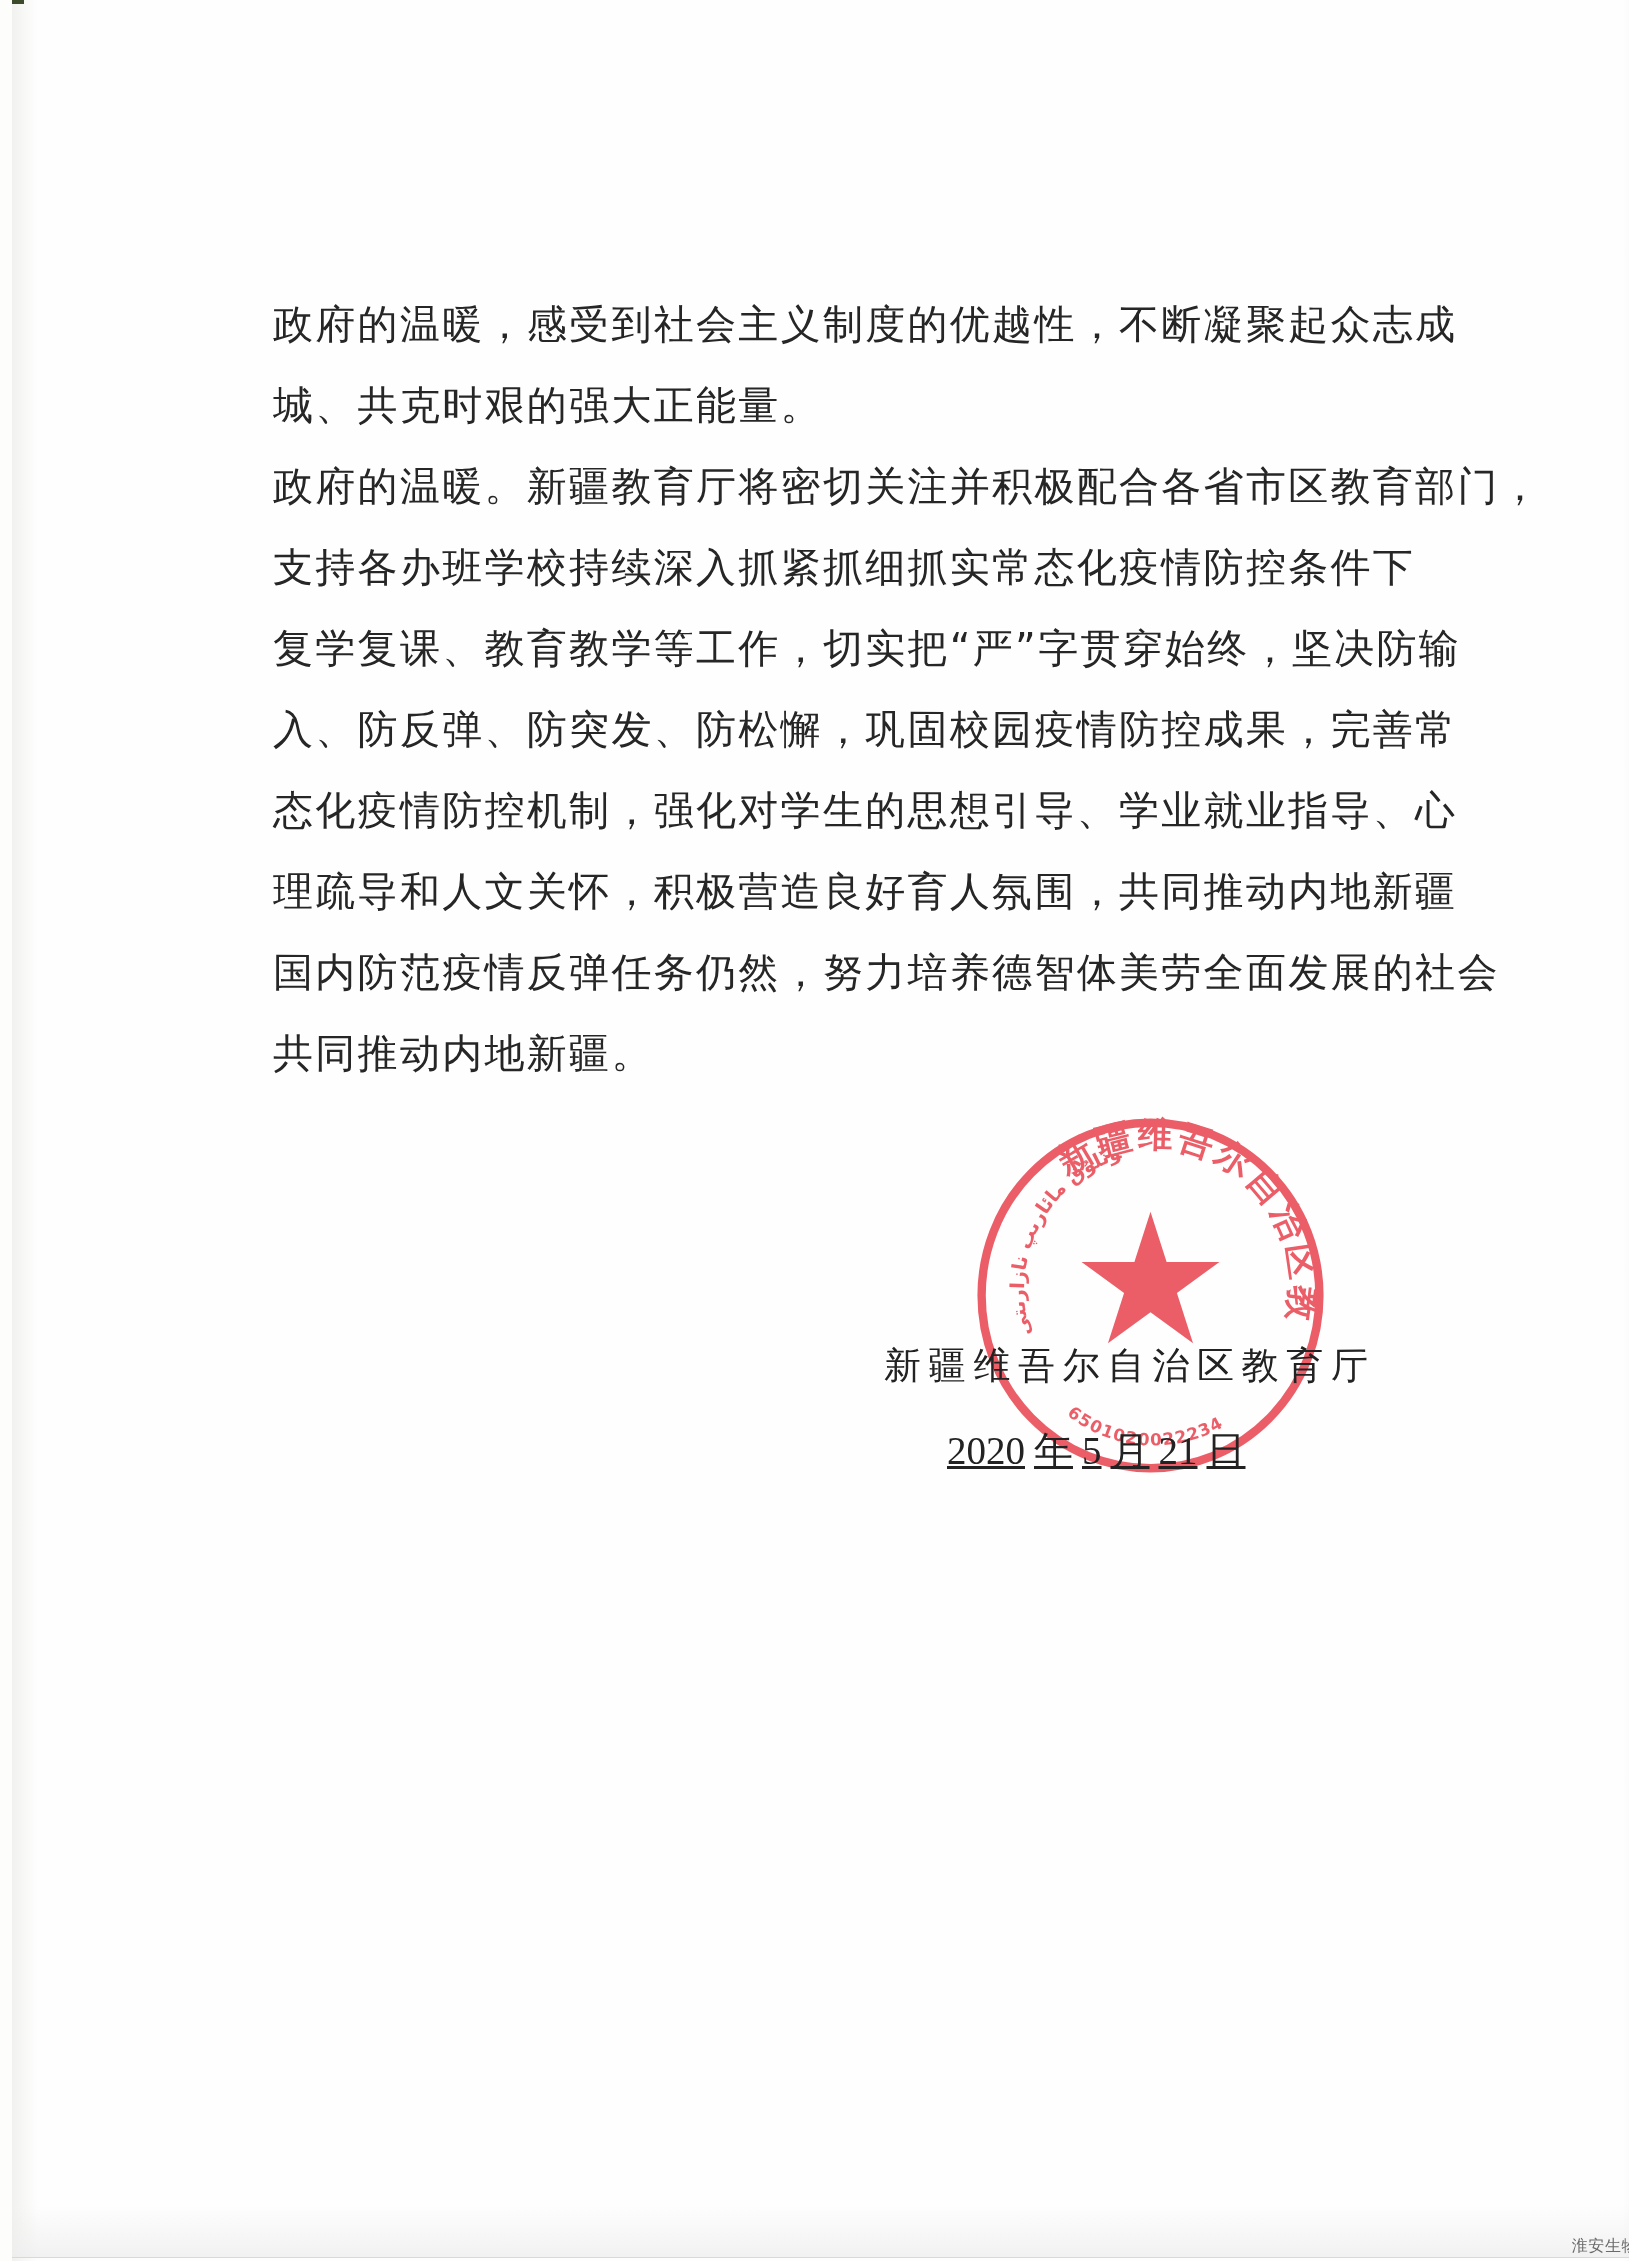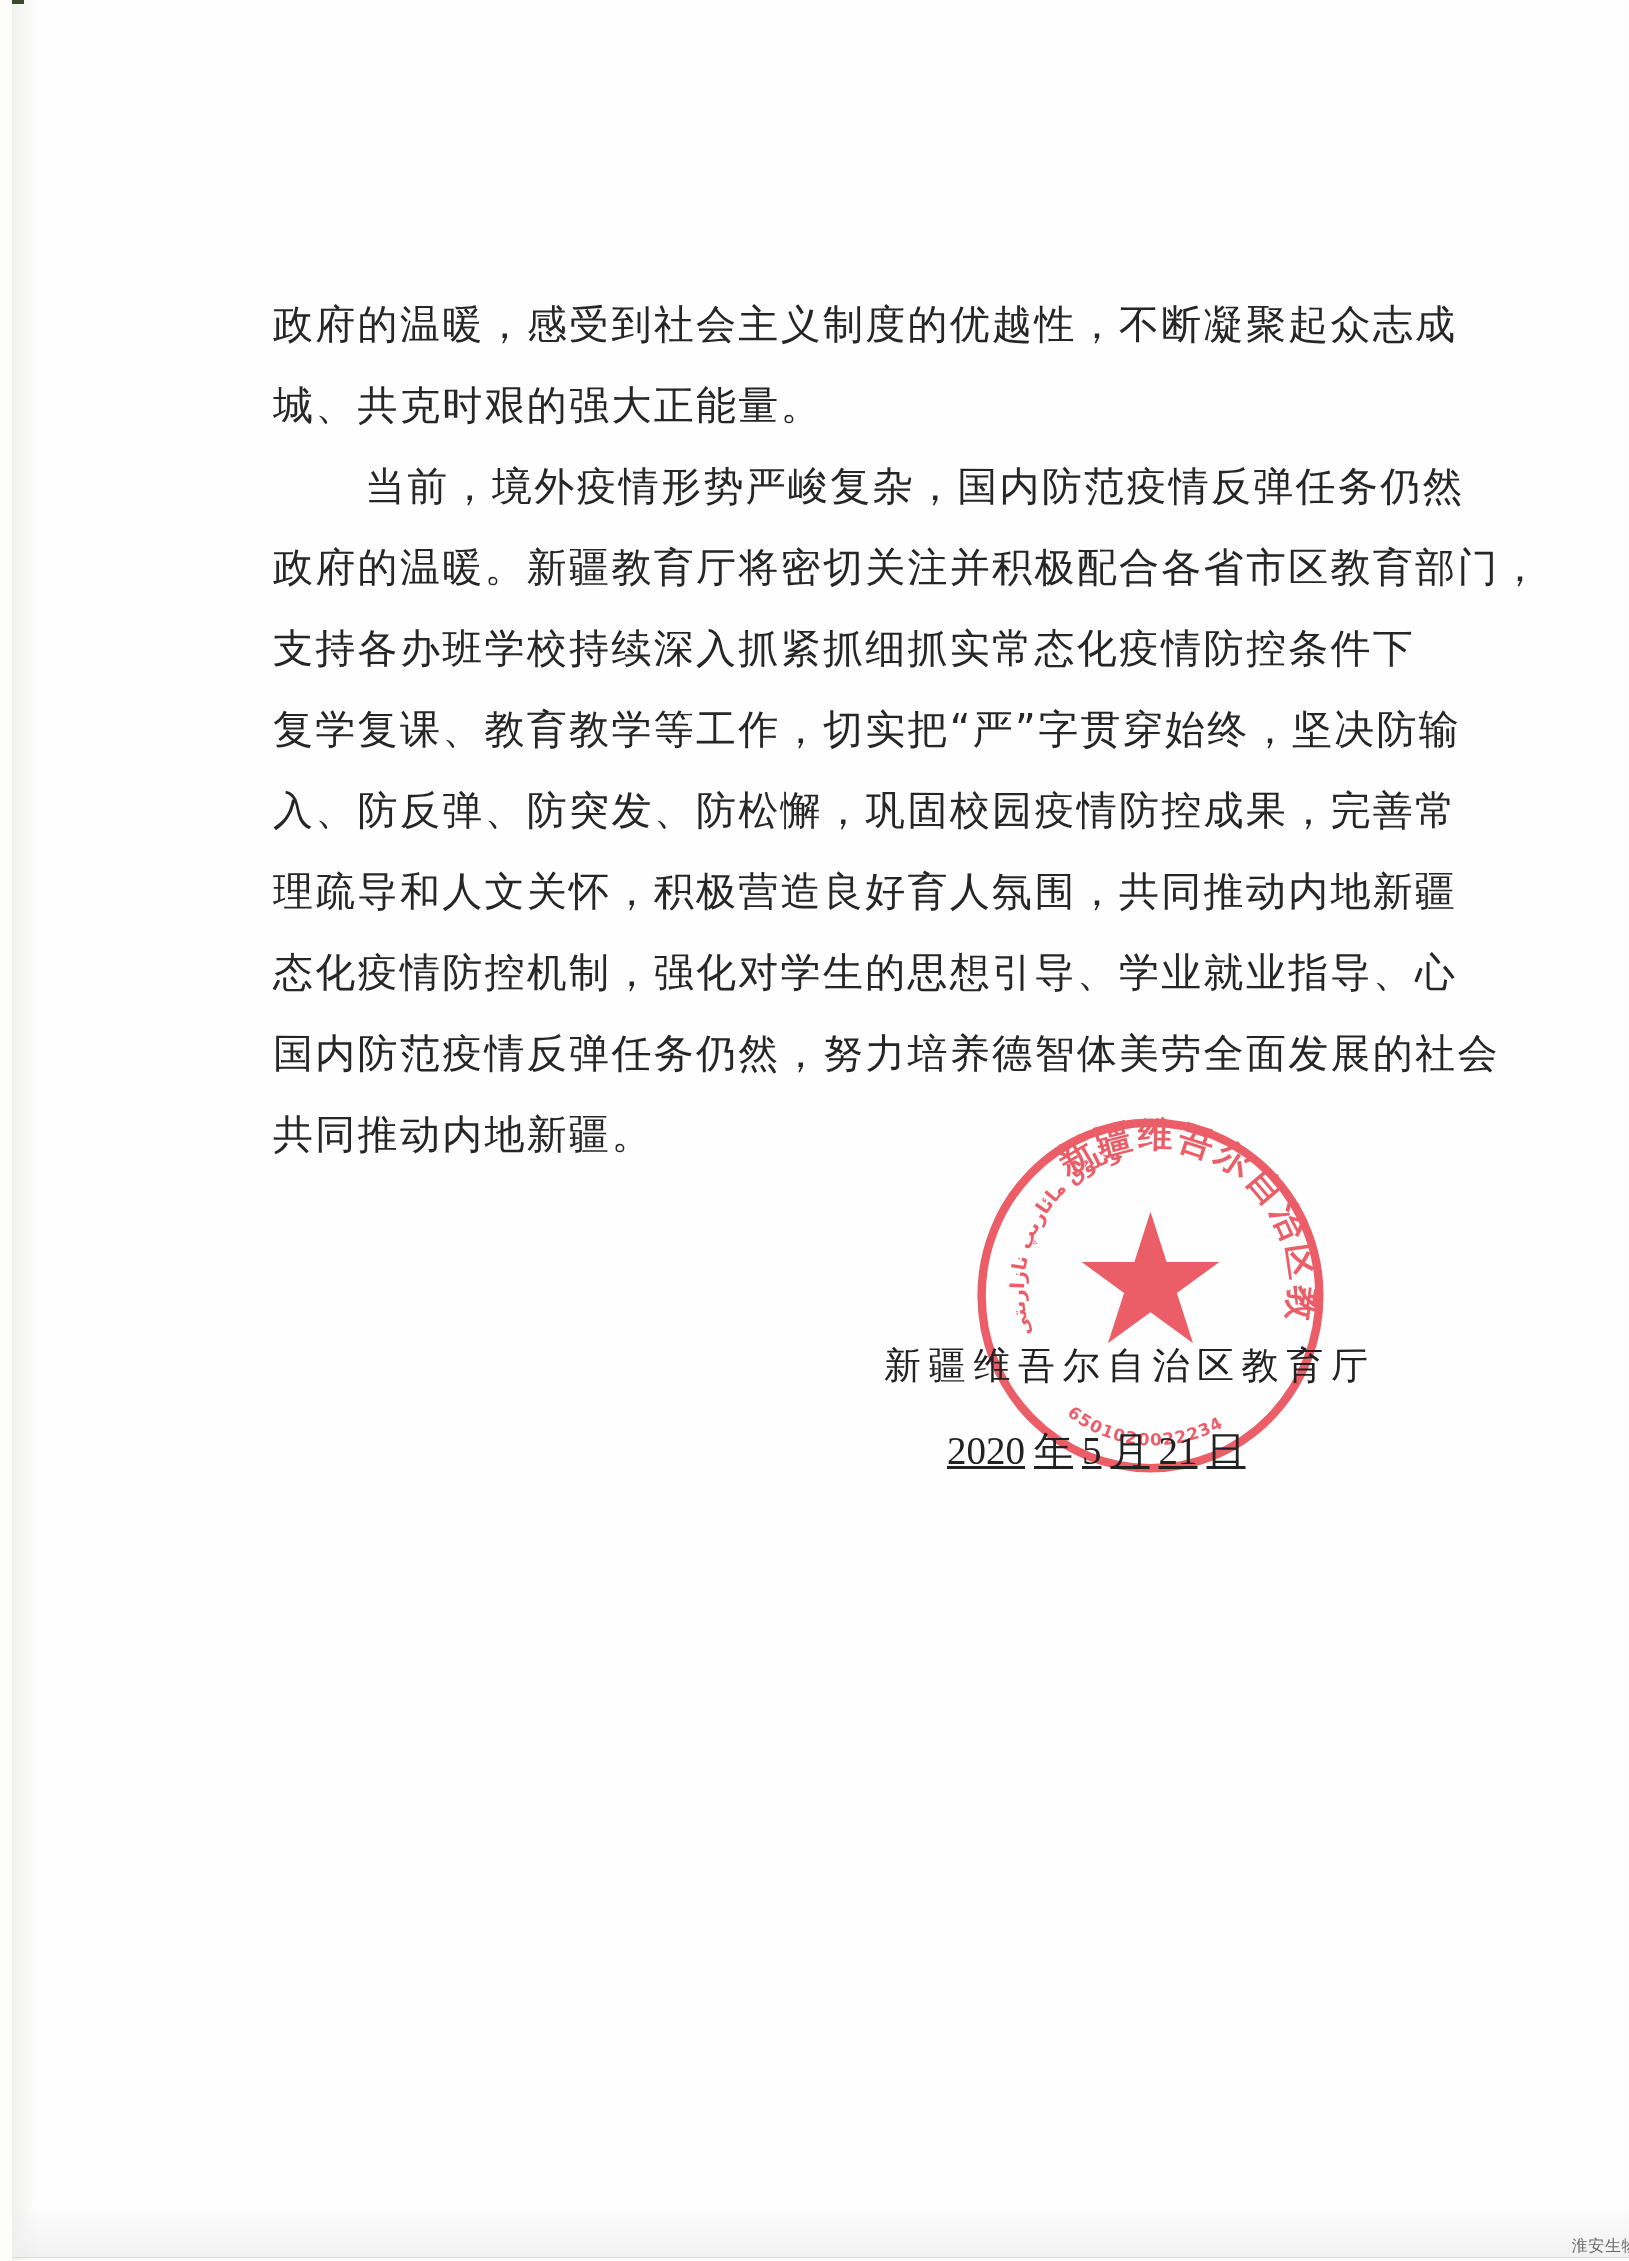--- a/index.html
+++ b/index.html
@@ -106,27 +106,26 @@
 <body>
 
 <div class="page">
   <div class="corner-mark"></div>
 
   <div class="body-text">
 
     <div class="line">政府的温暖，感受到社会主义制度的优越性，不断凝聚起众志成</div>
     <div class="line">城、共克时艰的强大正能量。</div>
 
-    <div class="line indent">当前，境外疫情形势严峻复杂，国内防范疫情反弹任务仍然</div>
     <div class="line">政府的温暖。新疆教育厅将密切关注并积极配合各省市区教育部门，</div>
     <div class="line">支持各办班学校持续深入抓紧抓细抓实常态化疫情防控条件下</div>
     <div class="line">复学复课、教育教学等工作，切实把“严”字贯穿始终，坚决防输</div>
     <div class="line">入、防反弹、防突发、防松懈，巩固校园疫情防控成果，完善常</div>
+    <div class="line">态化疫情防控机制，强化对学生的思想引导、学业就业指导、心</div>
     <div class="line">理疏导和人文关怀，积极营造良好育人氛围，共同推动内地新疆</div>
-    <div class="line">态化疫情防控机制，强化对学生的思想引导、学业就业指导、心</div>
     <div class="line">国内防范疫情反弹任务仍然，努力培养德智体美劳全面发展的社会</div>
     <div class="line">共同推动内地新疆。</div>
   </div>
 
   <svg class="stamp" viewBox="0 0 560 560" xmlns="http://www.w3.org/2000/svg">
     <defs>
       <path id="arcTopRight" d="M 280 280 m -215 0 a 215 215 0 1 1 430 0"></path>
       <path id="arcChinese" d="M 150 95 A 215 215 0 0 1 495 300"></path>
       <path id="arcUyghur" d="M 95 340 A 215 215 0 0 1 240 65"></path>
       <path id="arcSerial" d="M 150 465 A 215 215 0 0 0 420 465"></path>

